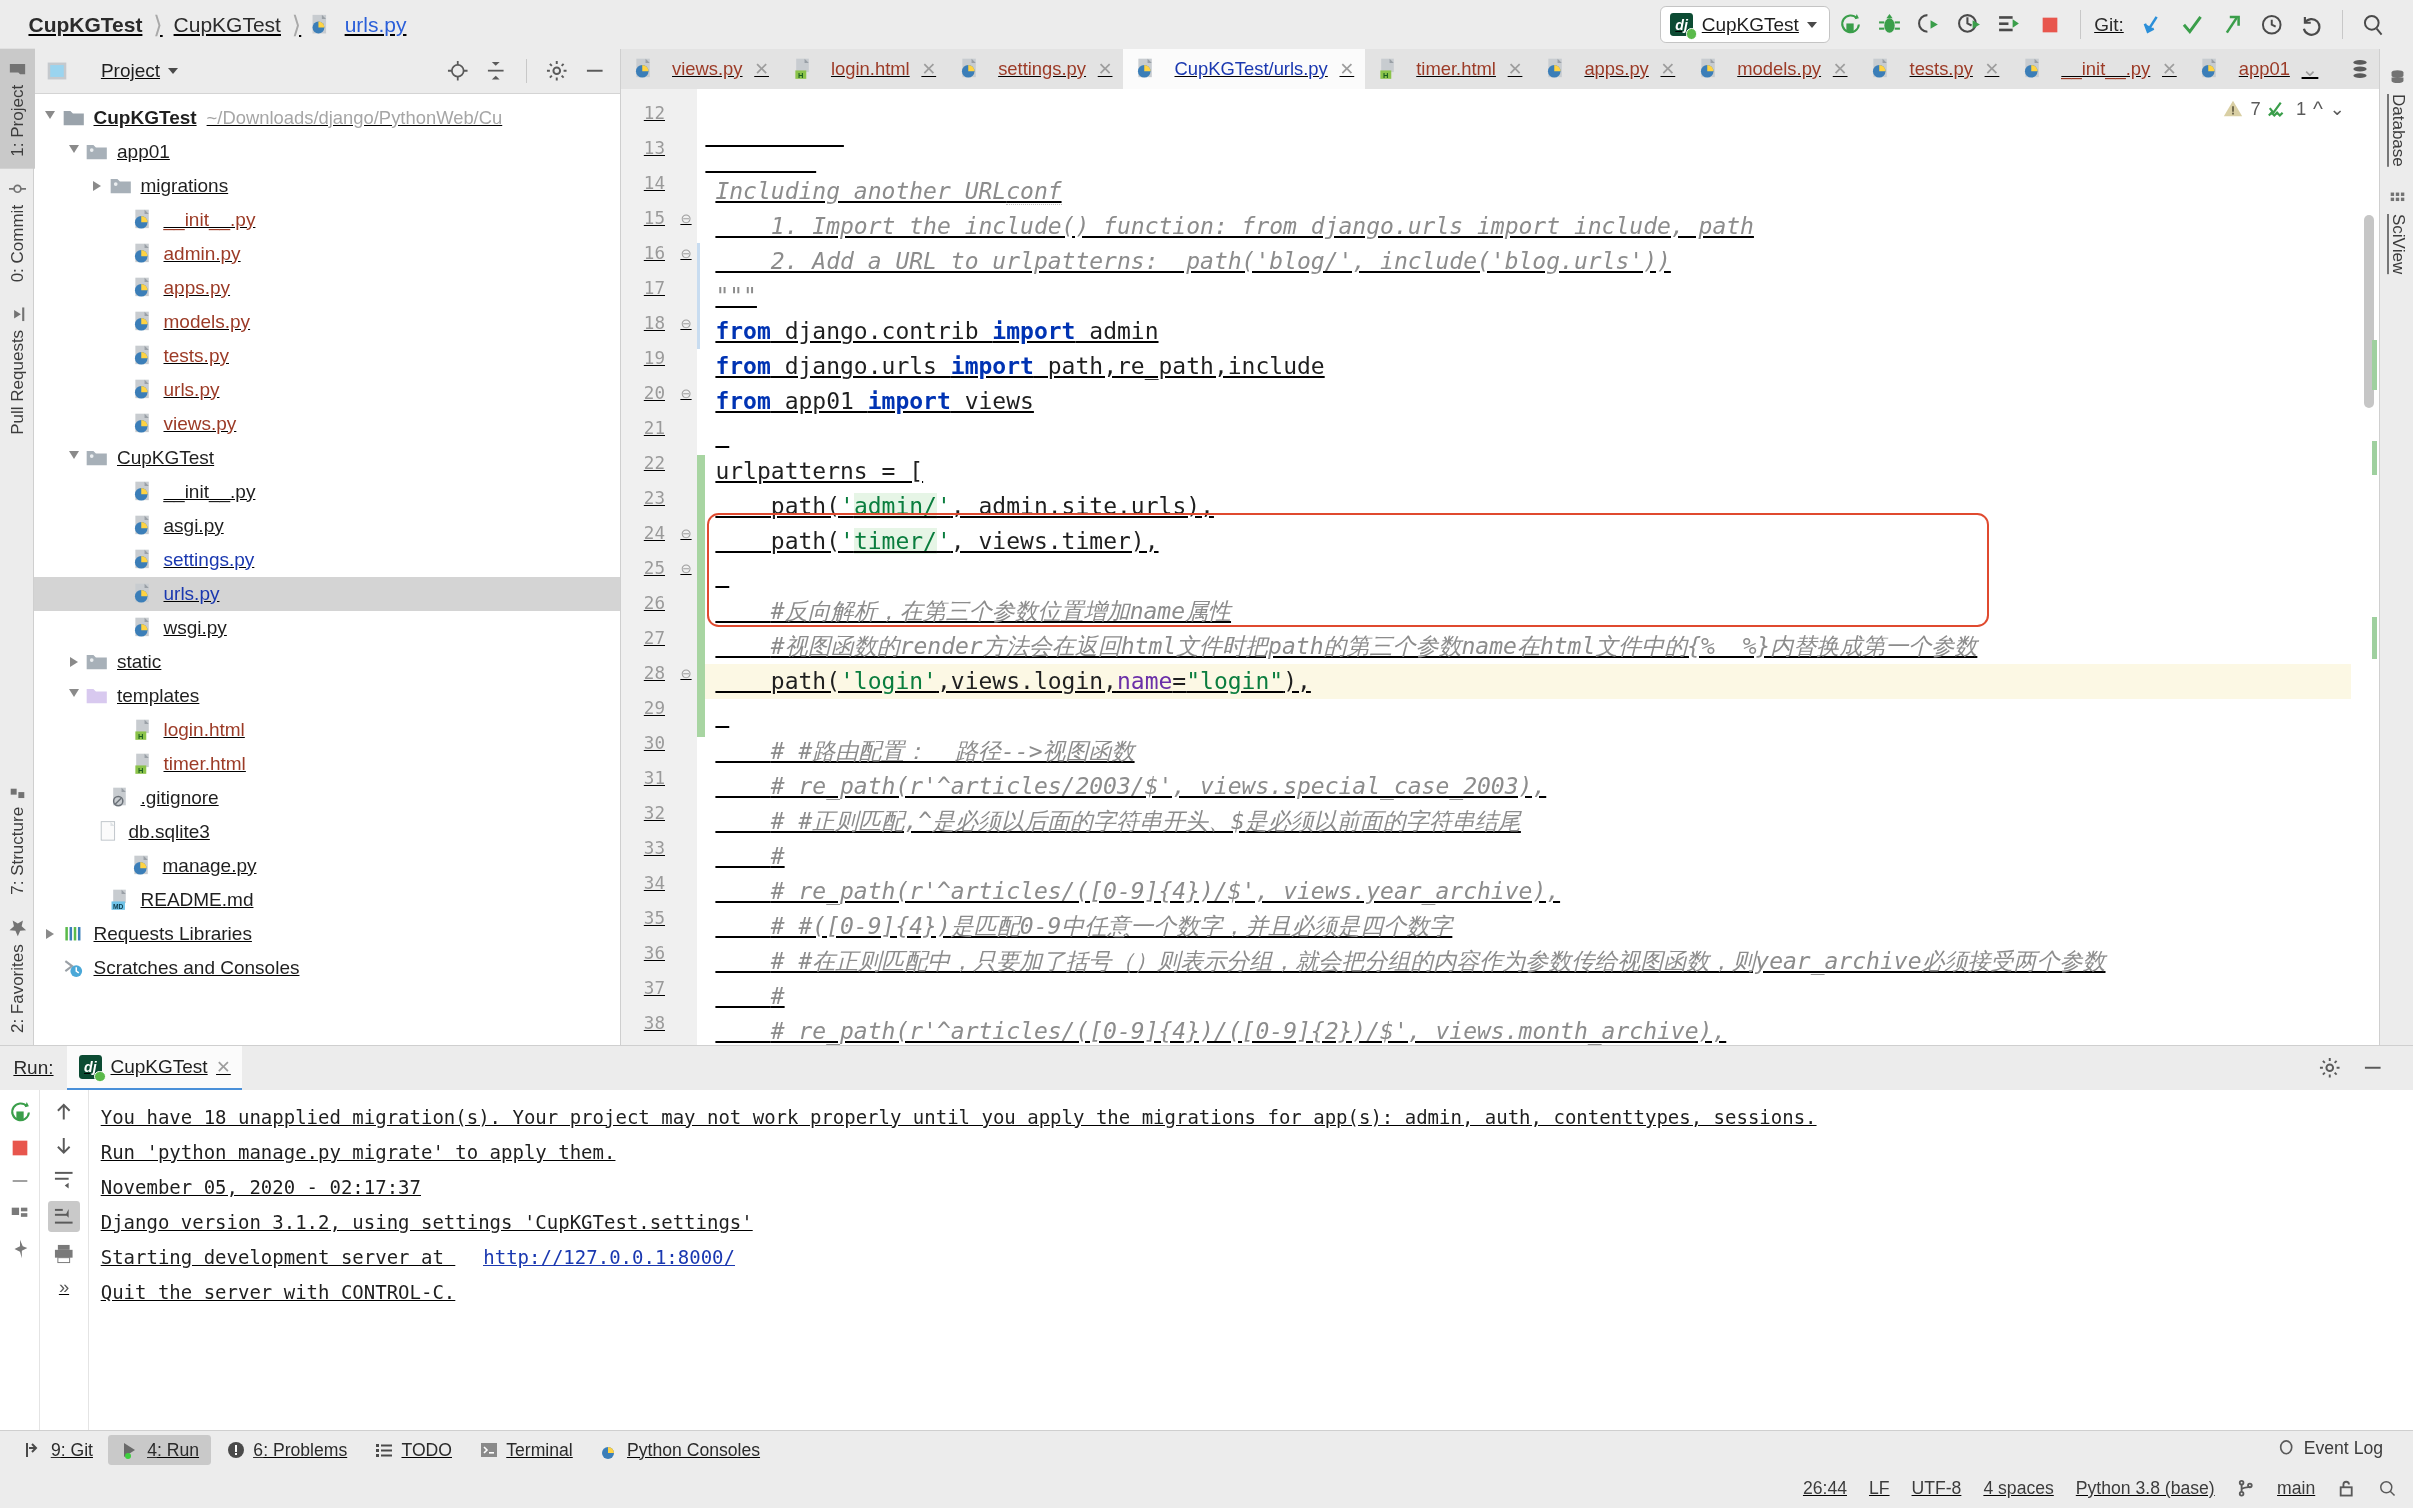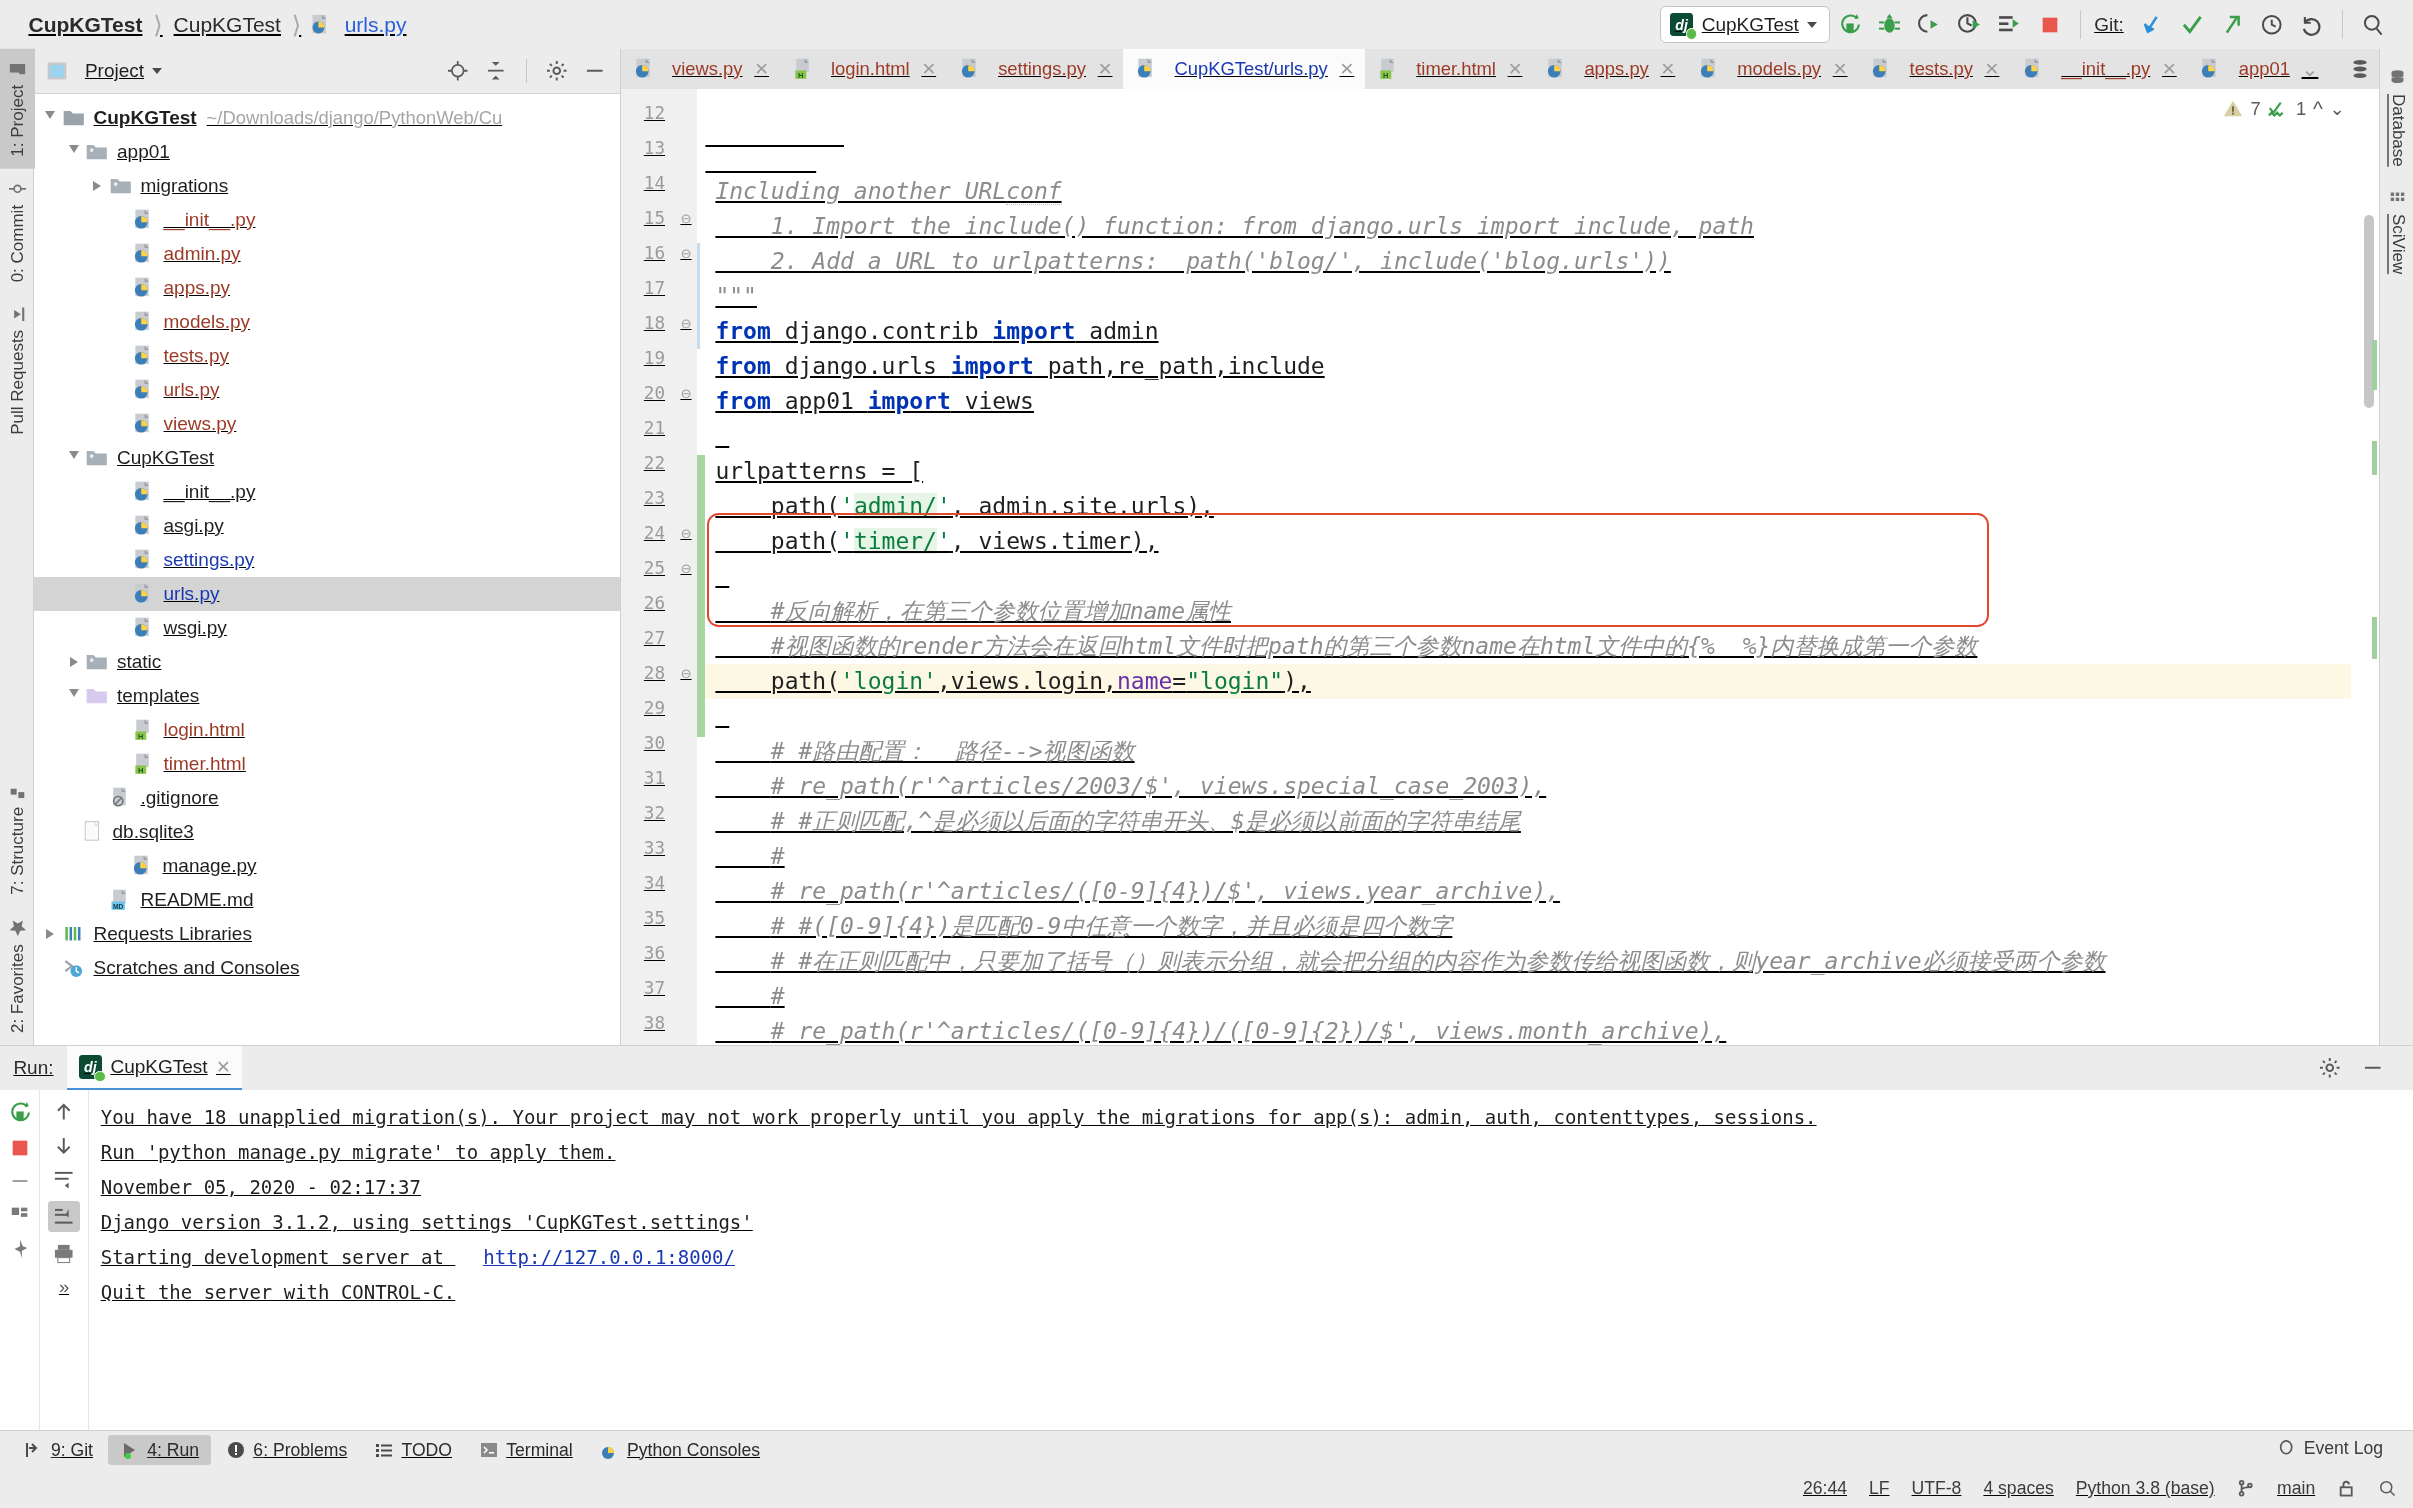--- a/index.html
+++ b/index.html
@@ -42,21 +42,21 @@
           gap:7.5px; white-space:nowrap; }
   .vtab.active { background:#c9c9c9; }
 
   
   .railR { width:34px; background:#ececec; border-left:0.8px solid #cfcfcf; flex:0 0 34px; padding-top:8.4px; }
 
   
   .project { width:587px; background:#fff; border-right:0.8px solid #cfcfcf; display:flex; flex-direction:column; flex:0 0 587px; }
   .proj-head { height:45px; background:#ececec; display:flex; align-items:center; padding:0 10px; gap:8.4px;
                border-bottom:0.8px solid #d4d4d4; }
-  .proj-title { font-size:19px; color:#1f1f1f; }
+  .proj-title { font-size:19px; color:#1f1f1f;margin-left:16px; }
   .proj-head .sp { margin-left:auto; }
   .proj-icn { width:30px; height:30px; display:flex; align-items:center; justify-content:center; }
   .tree { flex:1; overflow:hidden; padding-top:6.7px; font-size:19px; }
   .trow { display:flex; align-items:center; height:34px; padding-left:5px; white-space:nowrap; }
   .trow.sel { background:#d4d4d4; }
   .tw { width:22px; display:flex; align-items:center; justify-content:center; flex:0 0 22px; }
   .tri { width:0;height:0;border-left:8.4px solid #8a8a8a;border-top:5.9px solid transparent;border-bottom:5.9px solid transparent; }
   .tri.open { border-left:5.9px solid transparent;border-right:5.9px solid transparent;border-top:8.4px solid #8a8a8a; }
   .ic { width:25px; height:25px; margin-right:7.5px; flex:0 0 25px; display:flex; align-items:center; justify-content:center; }
   .tlabel { color:#1f1f1f; }
@@ -568,21 +568,21 @@
             <span class="ic">
               <svg width="23.5" height="23.5" viewBox="0 0 28 28">
                 <rect x="5" y="2" width="15" height="21" fill="#c8ccd0"></rect>
                 <path d="M15 2 l5 5 h-5z" fill="#9aa0a6"></path>
                 <circle cx="11" cy="18" r="5.5" fill="none" stroke="#6b7178" stroke-width="1.8"></circle>
                 <path d="M7.5 21.5 L14.5 14.5" stroke="#6b7178" stroke-width="1.8"></path>
               </svg>
             </span>
             <span class="tlabel ">.gitignore</span>
           </div>
-          <div class="trow" style="padding-left: 24px;">
+          <div class="trow" style="padding-left: 32px; margin-left: 8px;">
             <span class="tw"></span>
             <span class="ic">
               <svg width="23.5" height="23.5" viewBox="0 0 28 28">
                 <rect x="5" y="2" width="16" height="22" fill="#fbfbfb" stroke="#b5bcc2"></rect>
                 <path d="M16 2 l5 5 h-5z" fill="#dfe3e6"></path>
               </svg>
             </span>
             <span class="tlabel ">db.sqlite3</span>
           </div>
           <div class="trow" style="padding-left: 74px;">

